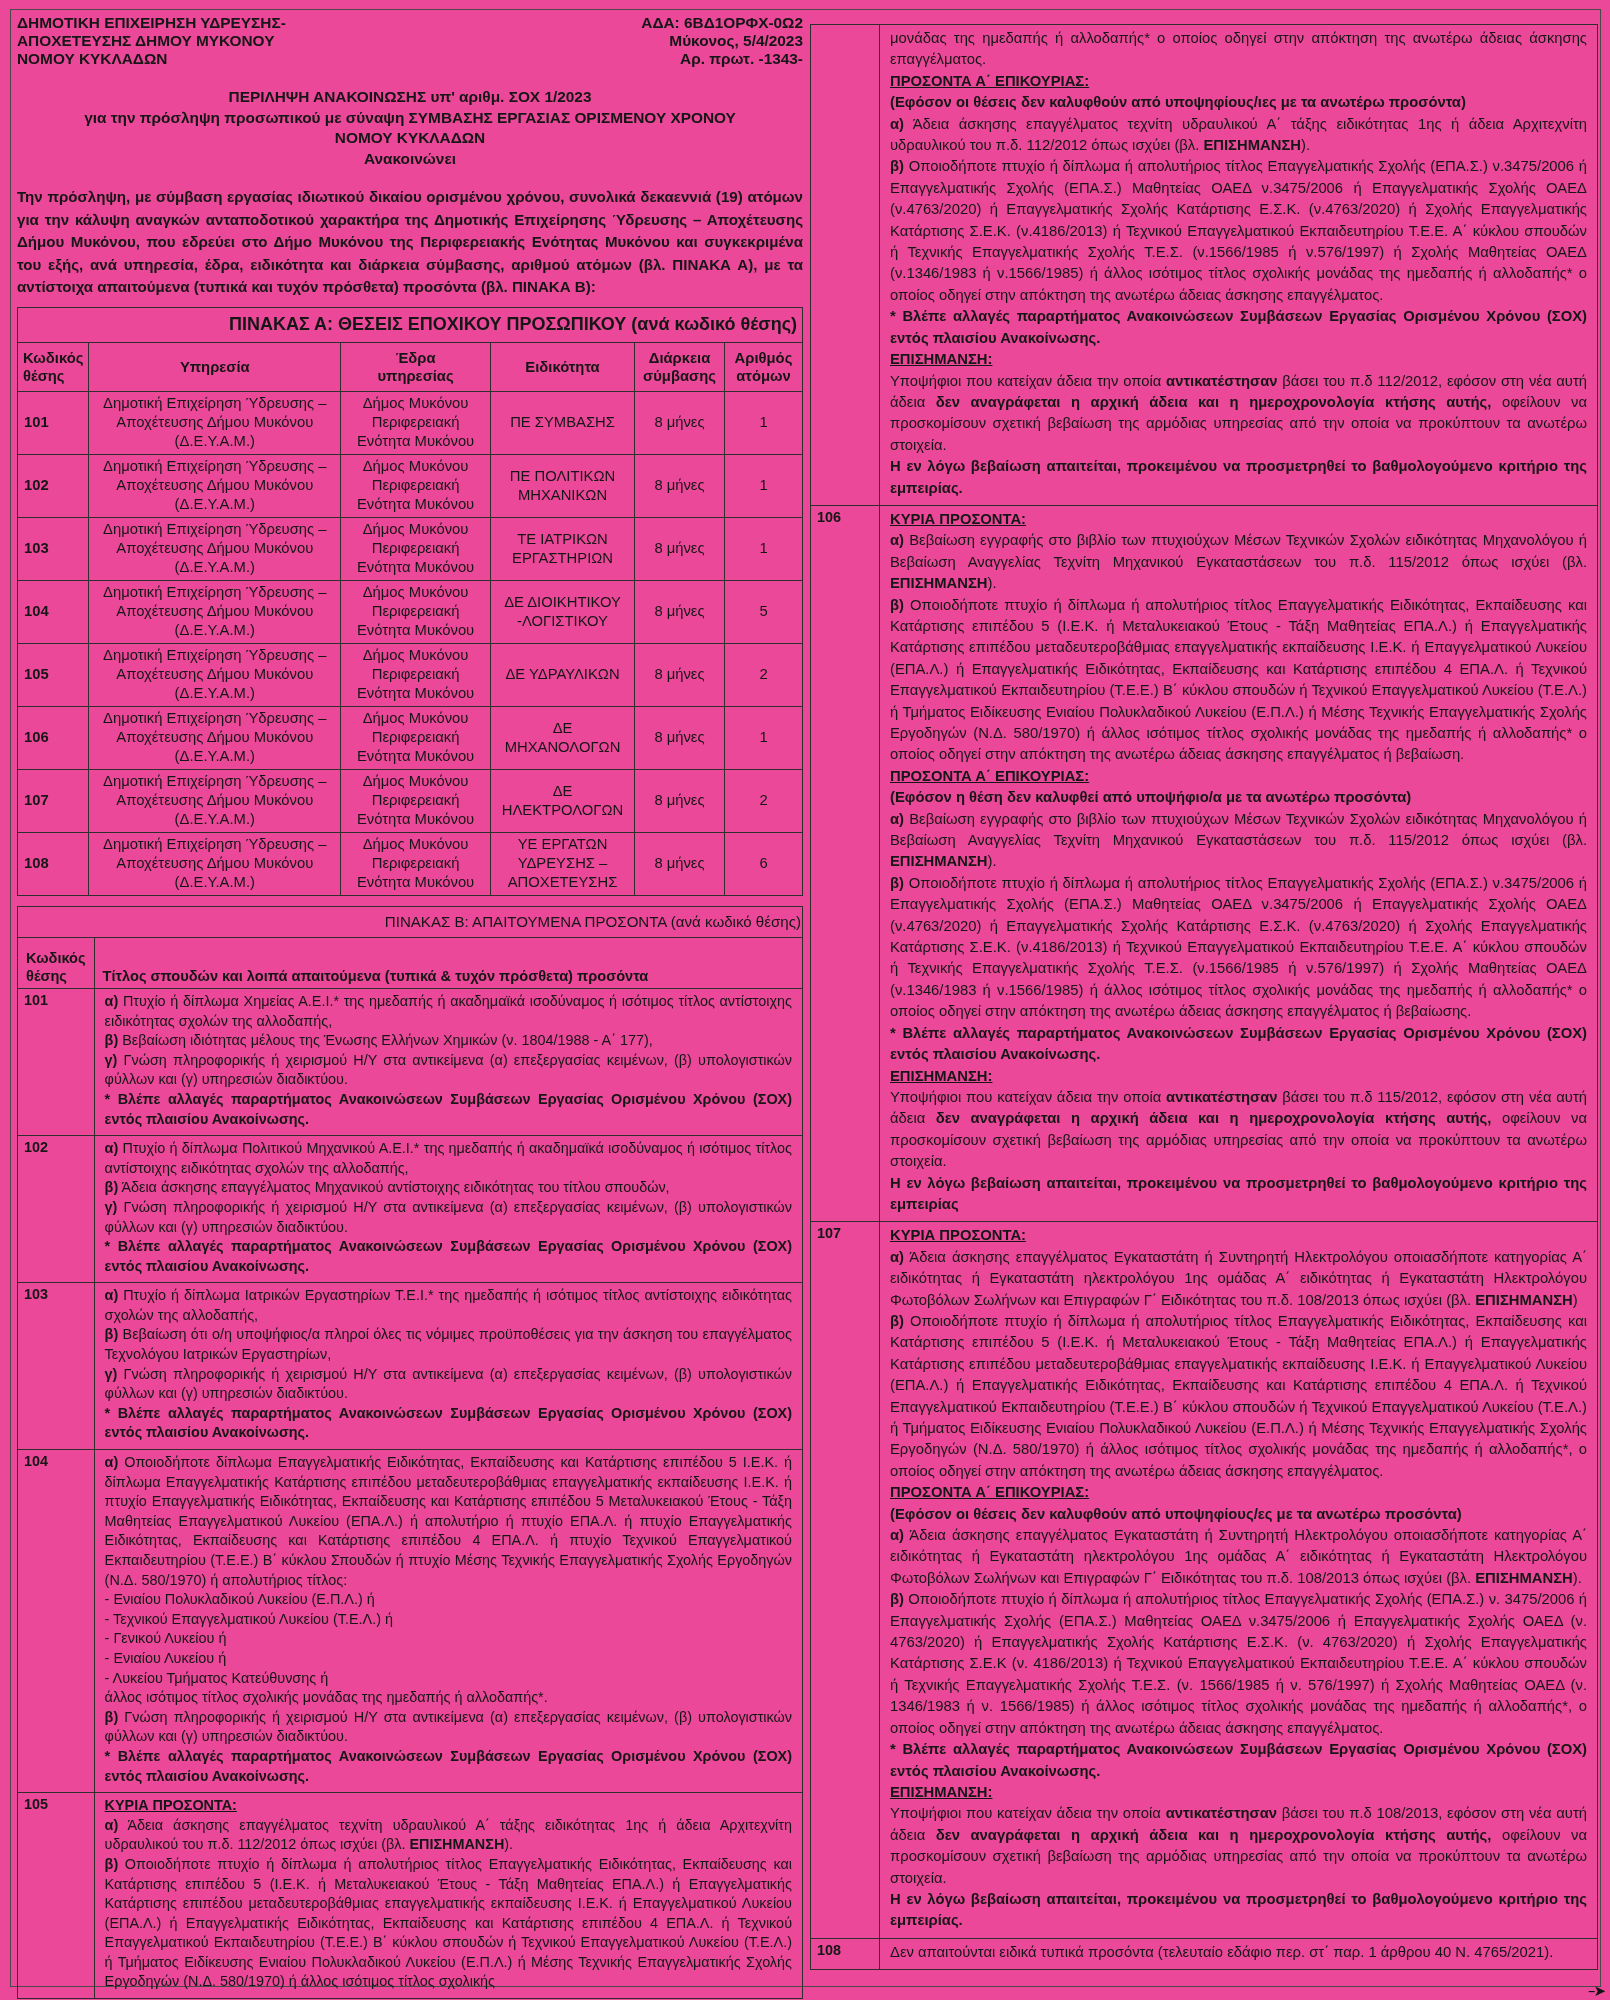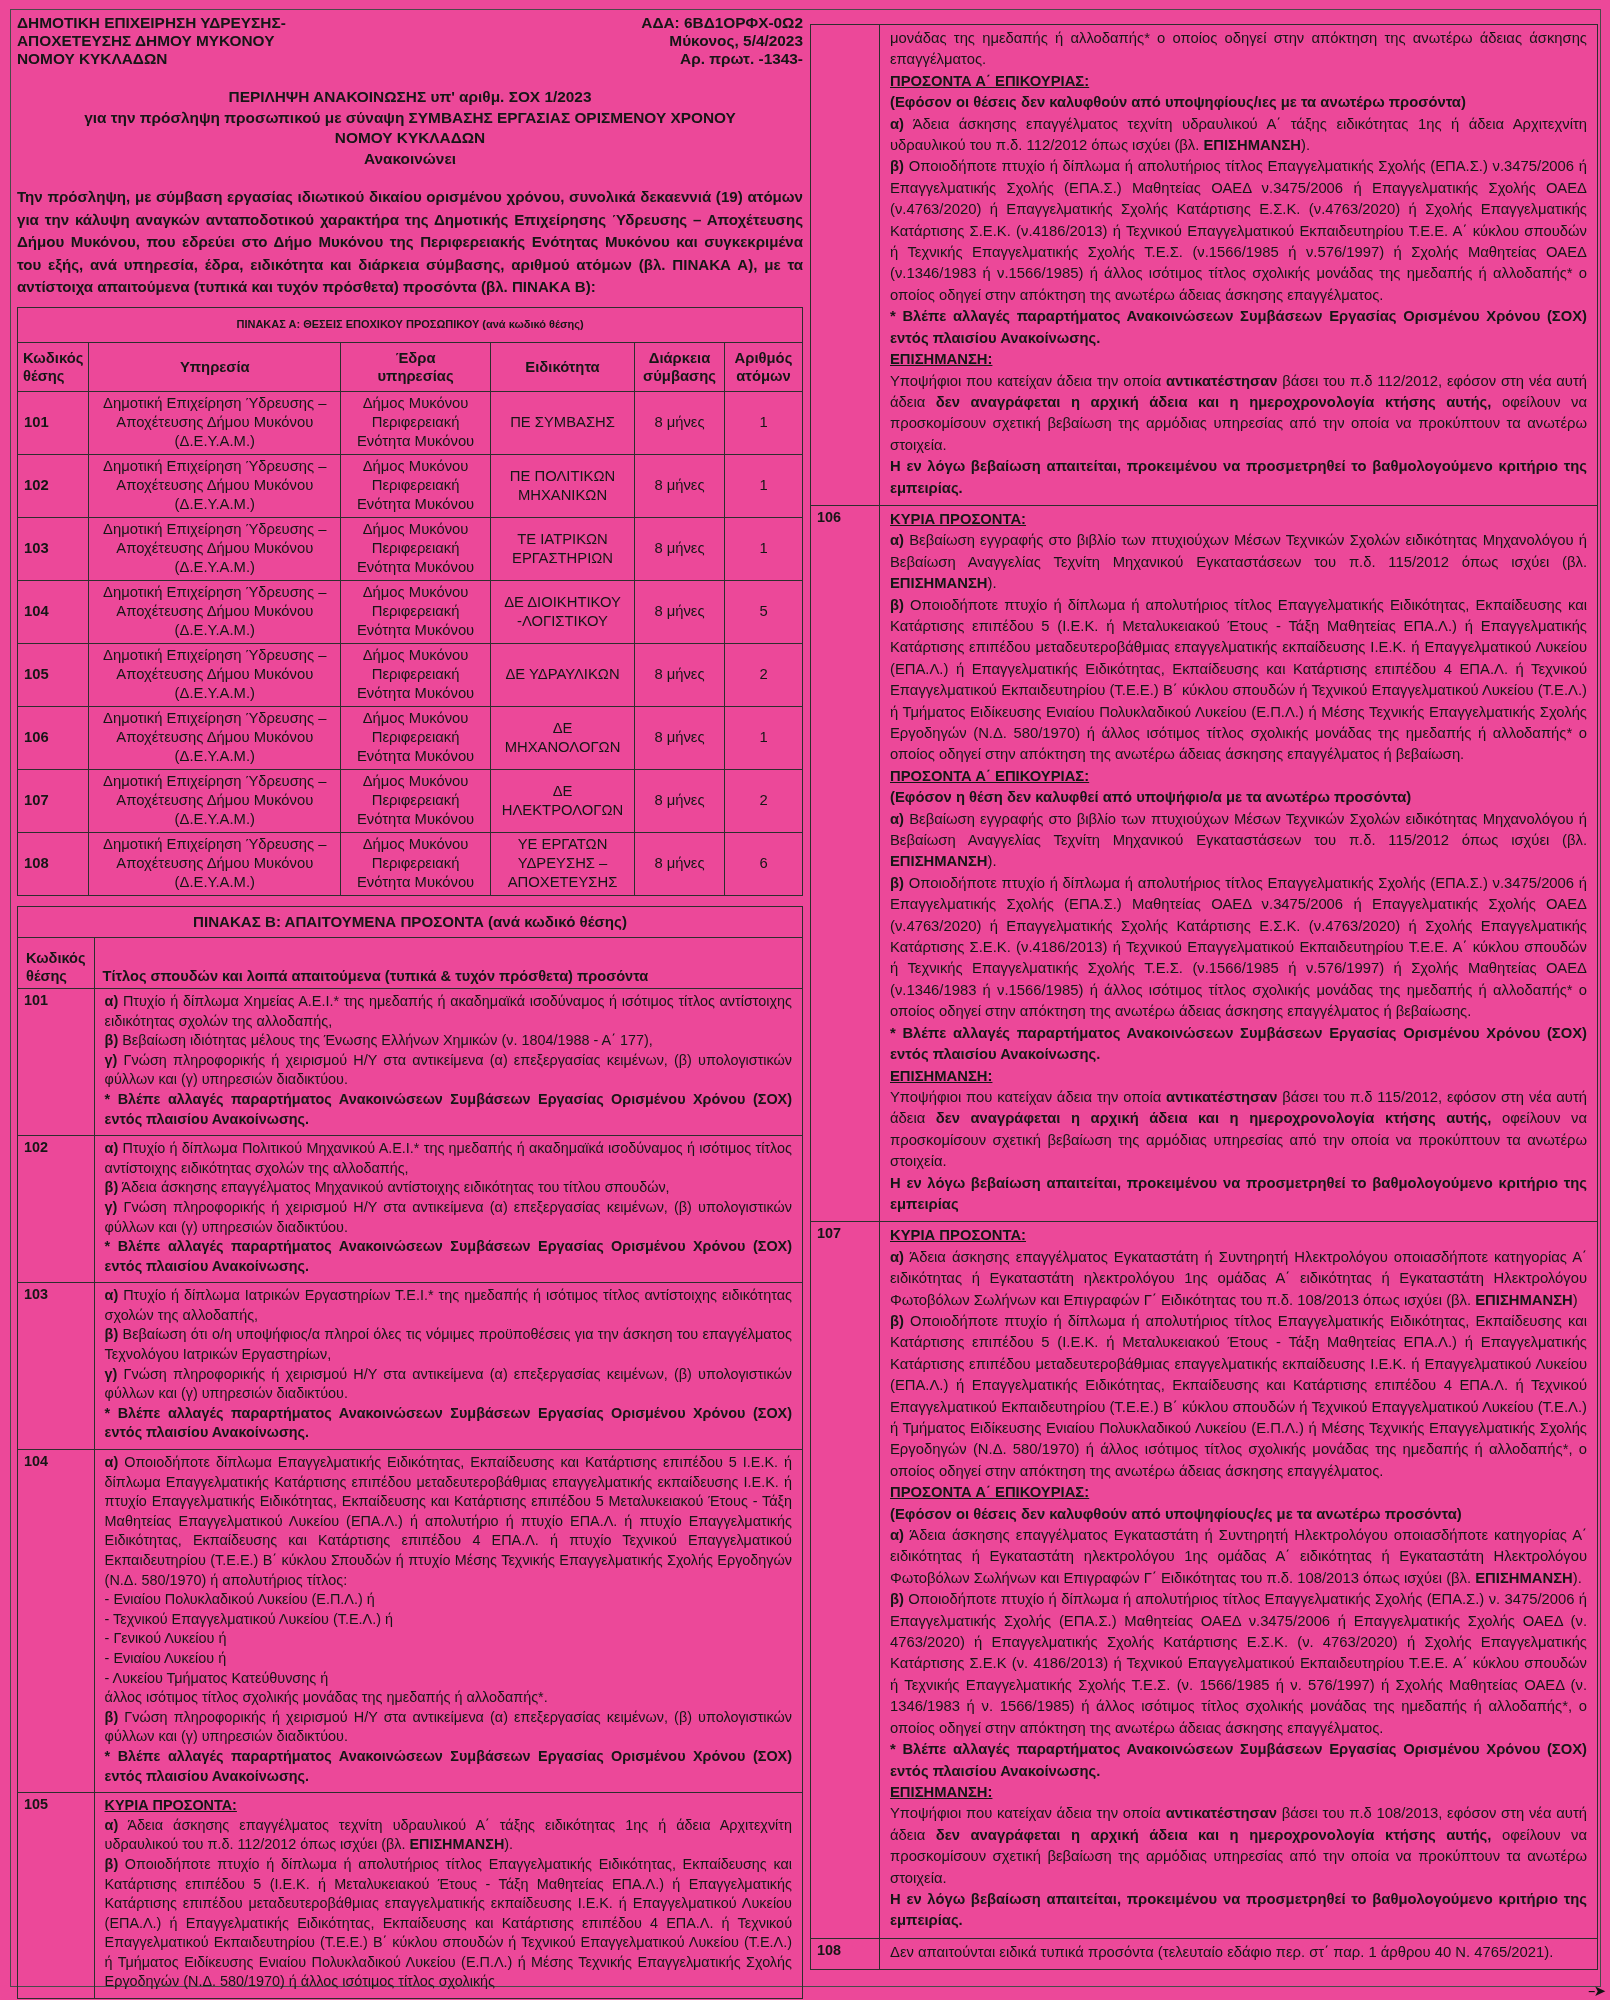--- a/index.html
+++ b/index.html
@@ -10,29 +10,29 @@
   .col-right{position:absolute;left:810px;top:14px;width:788px;}
 
   .header-row{display:flex;justify-content:space-between;font-weight:bold;font-size:15.4px;line-height:18px;}
   .header-right{text-align:right;}
   .titles{text-align:center;font-weight:bold;font-size:15.4px;line-height:20.5px;margin-top:19px;}
   .intro{font-weight:bold;font-size:15.1px;line-height:22.6px;text-align:justify;margin-top:17px;}
 
   table{border-collapse:collapse;width:100%;}
   .tA{margin-top:8px;font-size:14.8px;}
   .tA th,.tA td{border:1.5px solid #2e2e2e;padding:2px 5px;vertical-align:middle;}
-  .tA .t-title{font-weight:bold;text-align:center;font-size:11px;height:30px;}
+  .tA .t-title{font-weight:bold;text-align:right;font-size:18px;height:30px;}
   .tA th{font-weight:bold;text-align:center;white-space:pre-line;height:44px;line-height:18px;}
   .tA th.hleft{text-align:left;}
   .tA td{text-align:center;line-height:19px;height:58px;}
   .tA td.codeA{font-weight:bold;text-align:left;padding-left:6px;}
 
   .tB{margin-top:10px;font-size:14.4px;}
   .tB td,.tB th{border:1.5px solid #2e2e2e;vertical-align:top;}
-  .tB .t-title{font-weight:bold;text-align:center;font-size:15.1px;height:28px;vertical-align:middle;}
+  .tB .t-title{font-weight:normal;text-align:right;font-size:15.1px;height:28px;vertical-align:middle;}
   .tB th{font-weight:bold;text-align:left;padding:3px 8px;white-space:pre-line;line-height:18px;vertical-align:bottom;height:44px;font-size:14.6px;}
   .tB td.bcode{font-weight:bold;width:58px;padding:3px 4px 3px 6px;}
   .tB td.btext{padding:3px 10px 6px 10px;line-height:19.6px;}
   .tBr td.btext{line-height:21.4px;font-size:14.8px;}
   .tBr{}
   .bp{text-align:justify;}
   .bp.heading{font-weight:bold;text-decoration:underline;text-align:left;}
   .bp.bold{font-weight:bold;}
   .bp b{font-weight:bold;}
 

